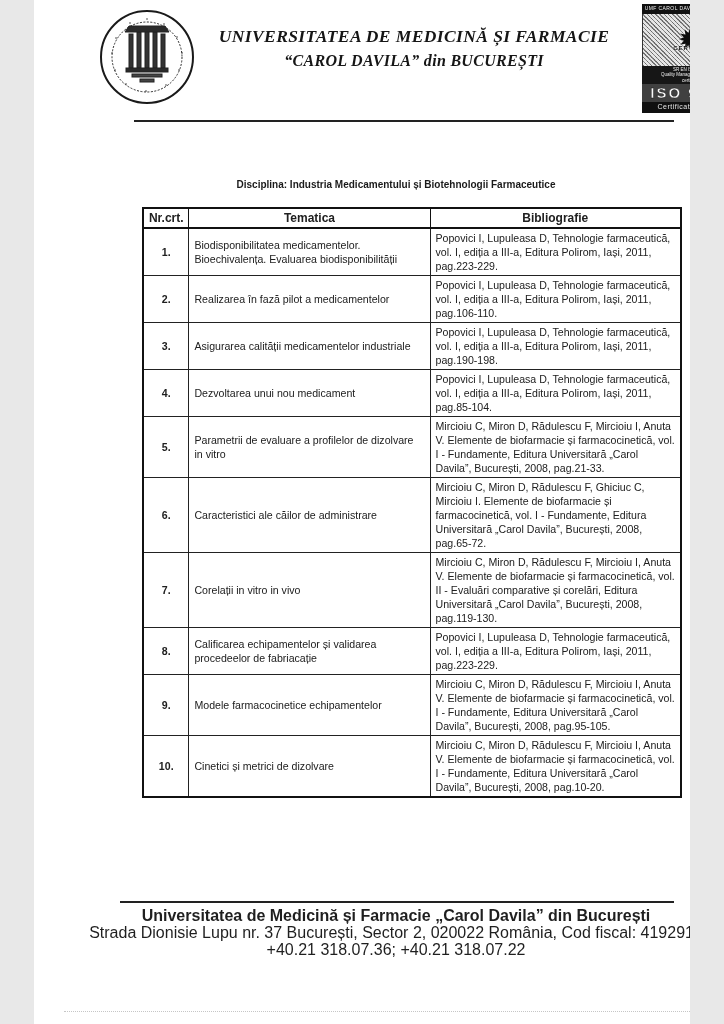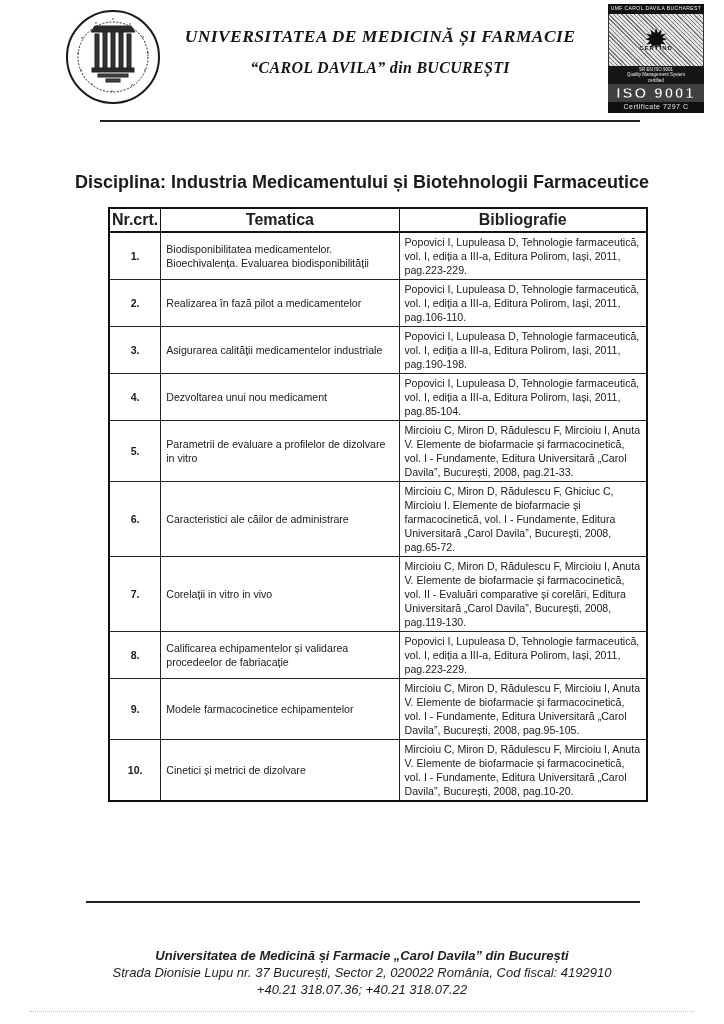--- a/index.html
+++ b/index.html
@@ -1,19 +1,19 @@
 <!DOCTYPE html>
 <html><head>
 <meta charset="utf-8">
 <style>
   * { margin: 0; padding: 0; box-sizing: border-box; }
   html, body { background: #e8e8e8; }
   .page {
     position: relative;
-    width: 724px;
+    width: 656px;
     height: 1024px;
     background: #ffffff;
     margin: 0 auto;
     overflow: hidden;
     font-family: "Liberation Sans", sans-serif;
     color: #1c1c1c;
     padding-left: 9px;
   }
 
   
@@ -26,21 +26,21 @@
     position: absolute;
     left: 170px; top: 26px;
     width: 420px;
     text-align: center;
     font-family: "Liberation Serif", serif;
     font-style: italic;
     font-weight: bold;
     color: #161616;
   }
   .univ-title .line1 { font-size: 17.5px; letter-spacing: 0.4px; }
-  .univ-title .line2 { font-size: 16px; margin-top: 12px; letter-spacing: 0.3px; }
+  .univ-title .line2 { font-size: 16px; margin-top: 5px; letter-spacing: 0.3px; }
 
   .stamp {
     position: absolute;
     left: 608px; top: 4px;
     width: 96px;
     font-family: "Liberation Sans", sans-serif;
     text-align: center;
     line-height: 1.1;
   }
   .stamp-topbar {
@@ -103,45 +103,45 @@
   .header-rule {
     position: absolute;
     left: 100px; top: 120px;
     width: 540px; height: 2px;
     background: #222;
   }
 
   
   .doc-title {
     position: absolute;
-    left: 62px; top: 172px;
+    left: 62px; top: 179px;
     width: 600px;
     text-align: center;
-    font-size: 18px;
+    font-size: 10px;
     font-weight: bold;
     color: #1a1a1a;
   }
 
   
   .tbl-wrap {
     position: absolute;
     left: 108px; top: 207px;
     width: 540px;
   }
   table.syllabus {
     width: 100%;
     border-collapse: collapse;
     border: 2px solid #111;
     font-size: 10.6px;
     color: #202020;
   }
   table.syllabus th {
     border: 1px solid #111;
     border-bottom-width: 2px;
-    font-size: 16px;
+    font-size: 12px;
     font-weight: bold;
     text-align: center;
     padding: 2px 2px;
     background: #fff;
   }
   table.syllabus td {
     border: 1px solid #222;
     vertical-align: middle;
     padding: 2px 5px;
     line-height: 14px;
@@ -155,25 +155,23 @@
     position: absolute;
     left: 86px; top: 901px;
     width: 554px; height: 2px;
     background: #222;
   }
   .footer {
     position: absolute;
     left: 42px; top: 907px;
     width: 640px;
     text-align: center;
-    font-style: italic;
-    font-size: 13px;
+    font-size: 16px;
     line-height: 17px;
     color: #1f1f1f;
-    margin-top: 40px;
   }
   .footer .f-bold { font-weight: bold; }
   .bottom-artifact {
     position: absolute;
     left: 30px; top: 1011px;
     width: 664px;
     border-top: 1px dotted #b9b9b9;
     opacity: 0.8;
   }
 </style>

